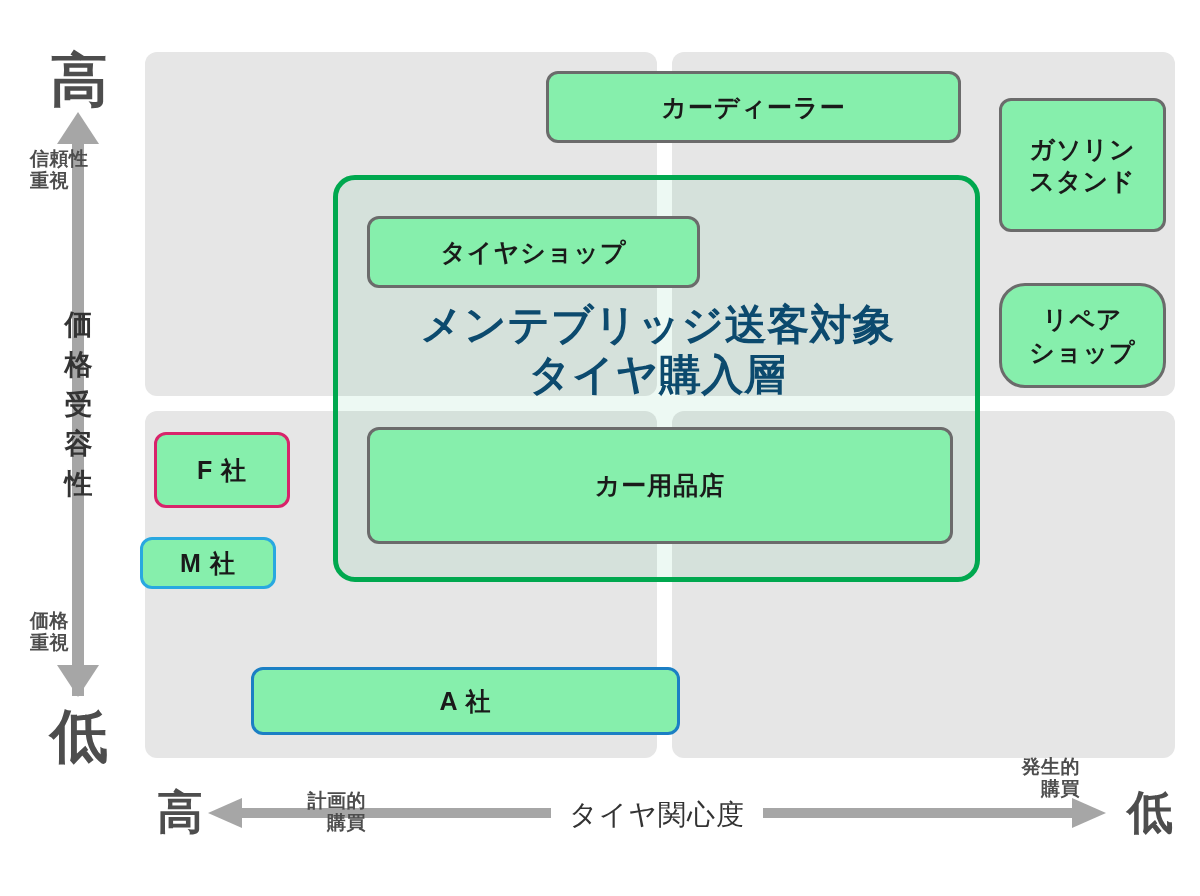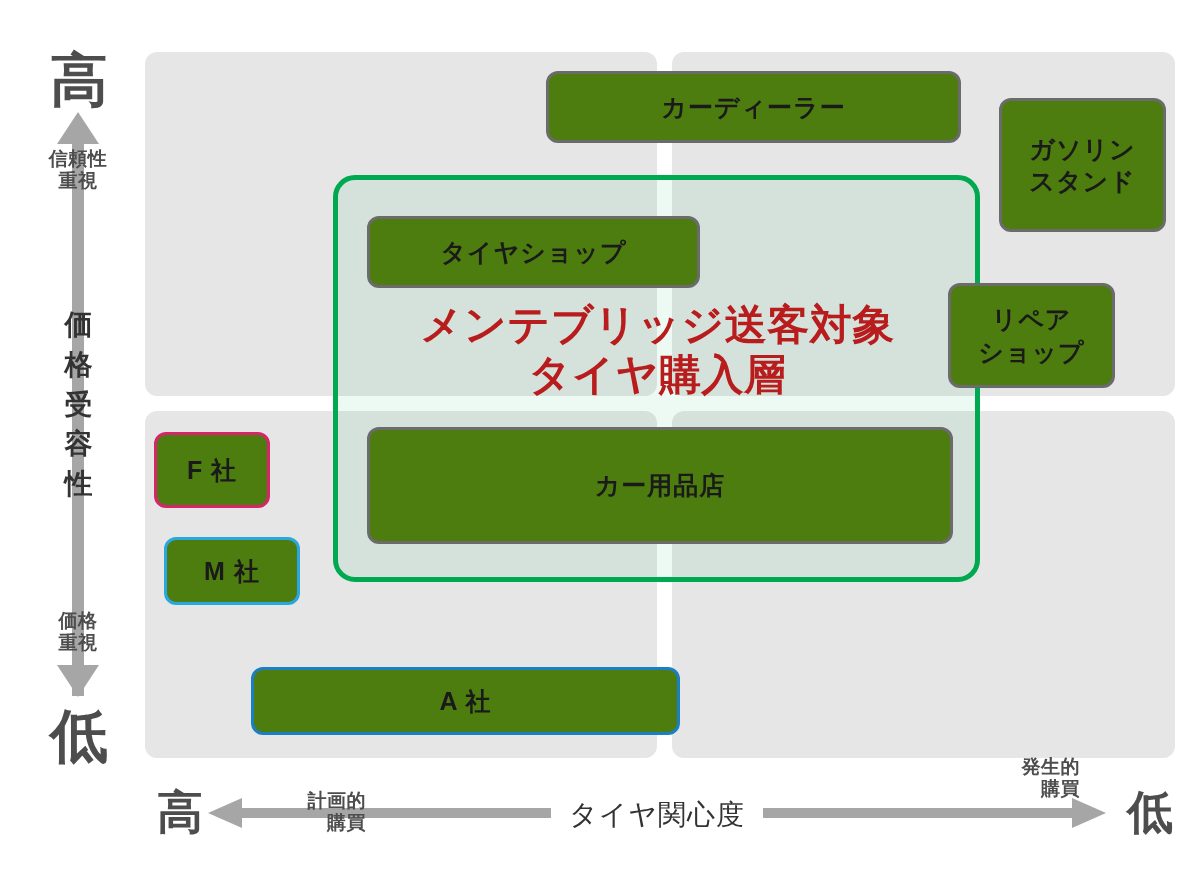--- a/index.html
+++ b/index.html
@@ -40,56 +40,56 @@
     border-radius: 22px;
     background: rgba(0, 168, 79, 0.07);
     box-sizing: border-box;
   }
   #target-label {
     position: absolute;
     left: 345px;
     top: 300px;
     width: 625px;
     text-align: center;
-    color: #b91c1c;
+    color: #0c4a6e;
     font-size: 42px;
     font-weight: bold;
     line-height: 1.18;
     letter-spacing: 0.5px;
   }
   #target-label .ln { display: block; }
 
   
   .box {
     position: absolute;
-    background: #4d7c0f;
+    background: #86efac;
     border: 3px solid #6b6b6b;
     border-radius: 12px;
     box-sizing: border-box;
     display: flex;
     align-items: center;
     justify-content: center;
     text-align: center;
     color: #1a1a1a;
     font-size: 25px;
     font-weight: bold;
     line-height: 1.3;
     letter-spacing: 1px;
   }
   .box .ln { display: block; }
 
   #box-dealer      { left: 546px; top: 71px;  width: 415px; height: 72px; }
   #box-gas         { left: 999px; top: 98px;  width: 167px; height: 134px; }
-  #box-repair      { left: 948px; top: 283px; width: 167px; height: 105px; }
+  #box-repair      { left: 999px; top: 283px; width: 167px; height: 105px; border-radius: 26px; }
   #box-tireshop    { left: 367px; top: 216px; width: 333px; height: 72px; }
   #box-carparts    { left: 367px; top: 427px; width: 586px; height: 117px; }
 
-  #box-f  { left: 154px; top: 432px; width: 116px; height: 76px;
+  #box-f  { left: 154px; top: 432px; width: 136px; height: 76px;
             border-color: #d8246b; }
-  #box-m  { left: 164px; top: 537px; width: 136px; height: 68px;
+  #box-m  { left: 140px; top: 537px; width: 136px; height: 52px;
             border-color: #29a8e0; }
   #box-a  { left: 251px; top: 667px; width: 429px; height: 68px;
             border-color: #1b7fc4; }
 
   
   #y-top-label, #y-bottom-label {
     position: absolute;
     width: 110px;
     text-align: center;
     color: #4d4d4d;
@@ -121,21 +121,21 @@
     left: 57px;
     top: 665px;
     width: 0; height: 0;
     border-left: 21px solid transparent;
     border-right: 21px solid transparent;
     border-top: 32px solid #a6a6a6;
   }
   .y-caption {
     position: absolute;
     width: 96px;
-    text-align: center;
+    text-align: left;
     color: #4d4d4d;
     font-size: 19px;
     font-weight: bold;
     line-height: 1.15;
     letter-spacing: 0.5px;
   }
   .y-caption .ln { display: block; }
   #y-caption-top    { left: 30px; top: 148px; }
   #y-caption-bottom { left: 30px; top: 610px; }
 

